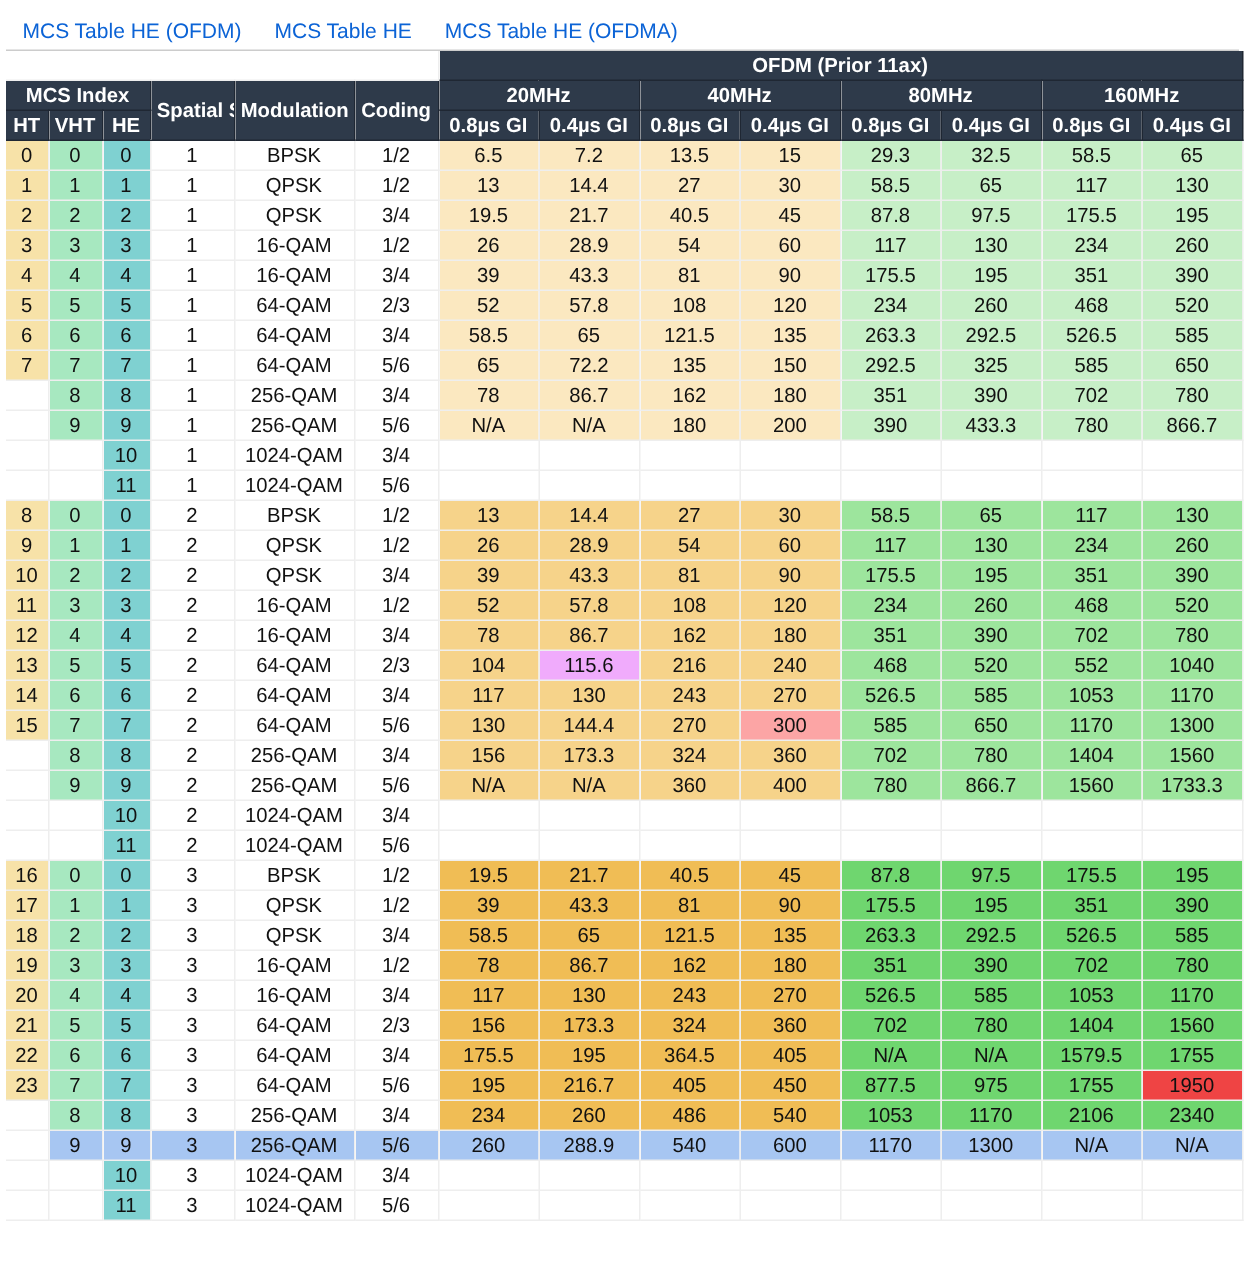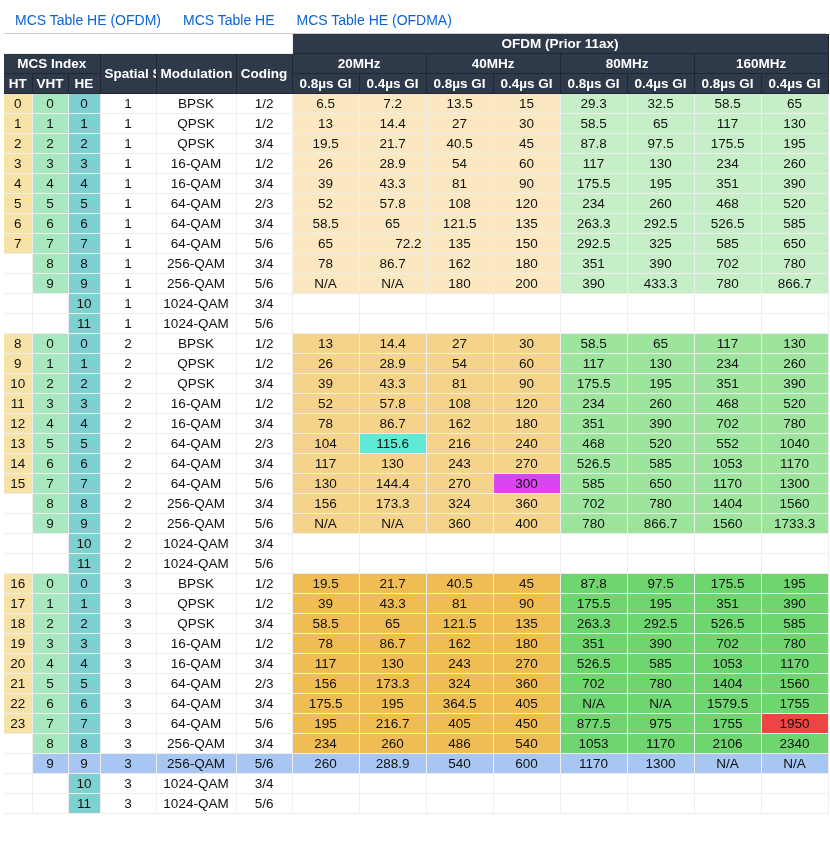--- a/index.html
+++ b/index.html
@@ -245,21 +245,21 @@
         <td style="background: rgb(199, 239, 199);">585</td>
       </tr>
       <tr>
         <td class="ht">7</td>
         <td class="vht">7</td>
         <td class="he">7</td>
         <td class="plain">1</td>
         <td class="plain">64-QAM</td>
         <td class="plain">5/6</td>
         <td style="background: rgb(251, 232, 192);">65</td>
-        <td style="background: rgb(251, 232, 192); text-align: right;">72.2</td>
+        <td style="background: rgb(251, 232, 192);">72.2</td>
         <td style="background: rgb(251, 232, 192);">135</td>
         <td style="background: rgb(251, 232, 192);">150</td>
         <td style="background: rgb(199, 239, 199);">292.5</td>
         <td style="background: rgb(199, 239, 199);">325</td>
         <td style="background: rgb(199, 239, 199);">585</td>
         <td style="background: rgb(199, 239, 199);">650</td>
       </tr>
       <tr>
         <td class="empty"></td>
         <td class="vht">8</td>
@@ -405,21 +405,21 @@
         <td style="background: rgb(157, 229, 157);">780</td>
       </tr>
       <tr>
         <td class="ht">13</td>
         <td class="vht">5</td>
         <td class="he">5</td>
         <td class="plain">2</td>
         <td class="plain">64-QAM</td>
         <td class="plain">2/3</td>
         <td style="background: rgb(246, 211, 138);">104</td>
-        <td style="background: #5eead4;">115.6</td>
+        <td style="background: #f0abfc;">115.6</td>
         <td style="background: rgb(246, 211, 138);">216</td>
         <td style="background: rgb(246, 211, 138);">240</td>
         <td style="background: rgb(157, 229, 157);">468</td>
         <td style="background: rgb(157, 229, 157);">520</td>
         <td style="background: rgb(157, 229, 157);">552</td>
         <td style="background: rgb(157, 229, 157);">1040</td>
       </tr>
       <tr>
         <td class="ht">14</td>
         <td class="vht">6</td>
@@ -439,21 +439,21 @@
       <tr>
         <td class="ht">15</td>
         <td class="vht">7</td>
         <td class="he">7</td>
         <td class="plain">2</td>
         <td class="plain">64-QAM</td>
         <td class="plain">5/6</td>
         <td style="background: rgb(246, 211, 138);">130</td>
         <td style="background: rgb(246, 211, 138);">144.4</td>
         <td style="background: rgb(246, 211, 138);">270</td>
-        <td style="background: #d946ef;">300</td>
+        <td style="background: #fca5a5;">300</td>
         <td style="background: rgb(157, 229, 157);">585</td>
         <td style="background: rgb(157, 229, 157);">650</td>
         <td style="background: rgb(157, 229, 157);">1170</td>
         <td style="background: rgb(157, 229, 157);">1300</td>
       </tr>
       <tr>
         <td class="empty"></td>
         <td class="vht">8</td>
         <td class="he">8</td>
         <td class="plain">2</td>

